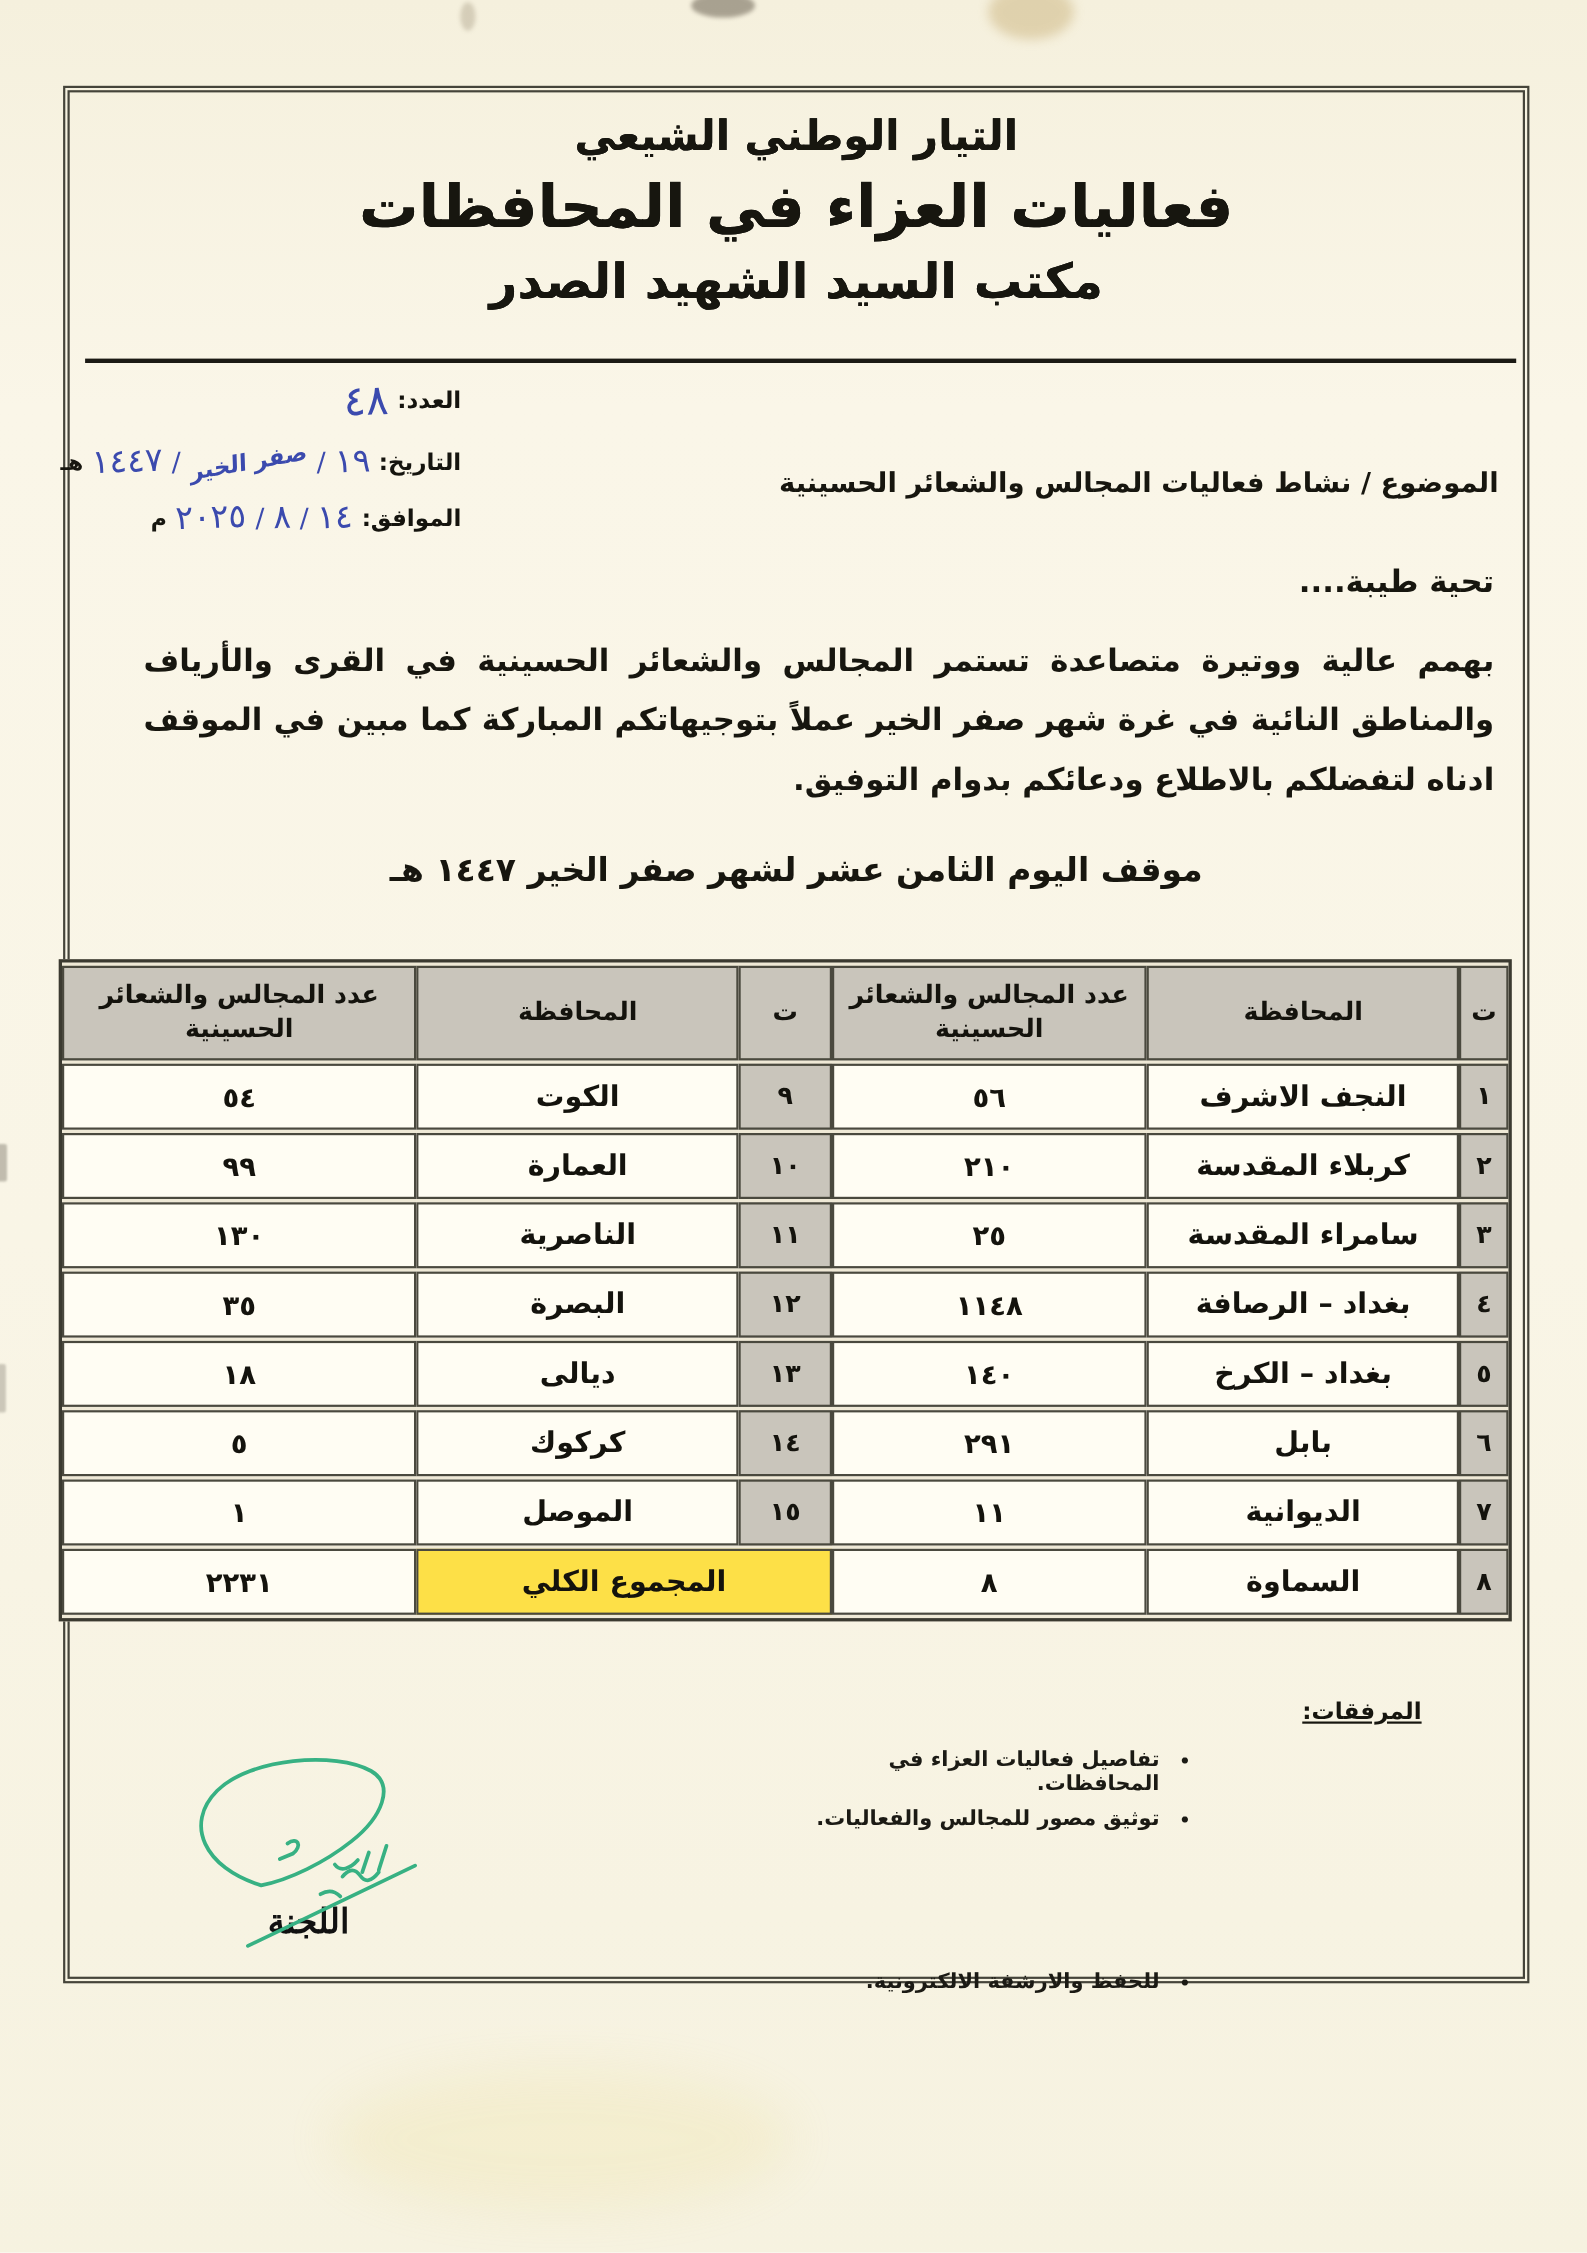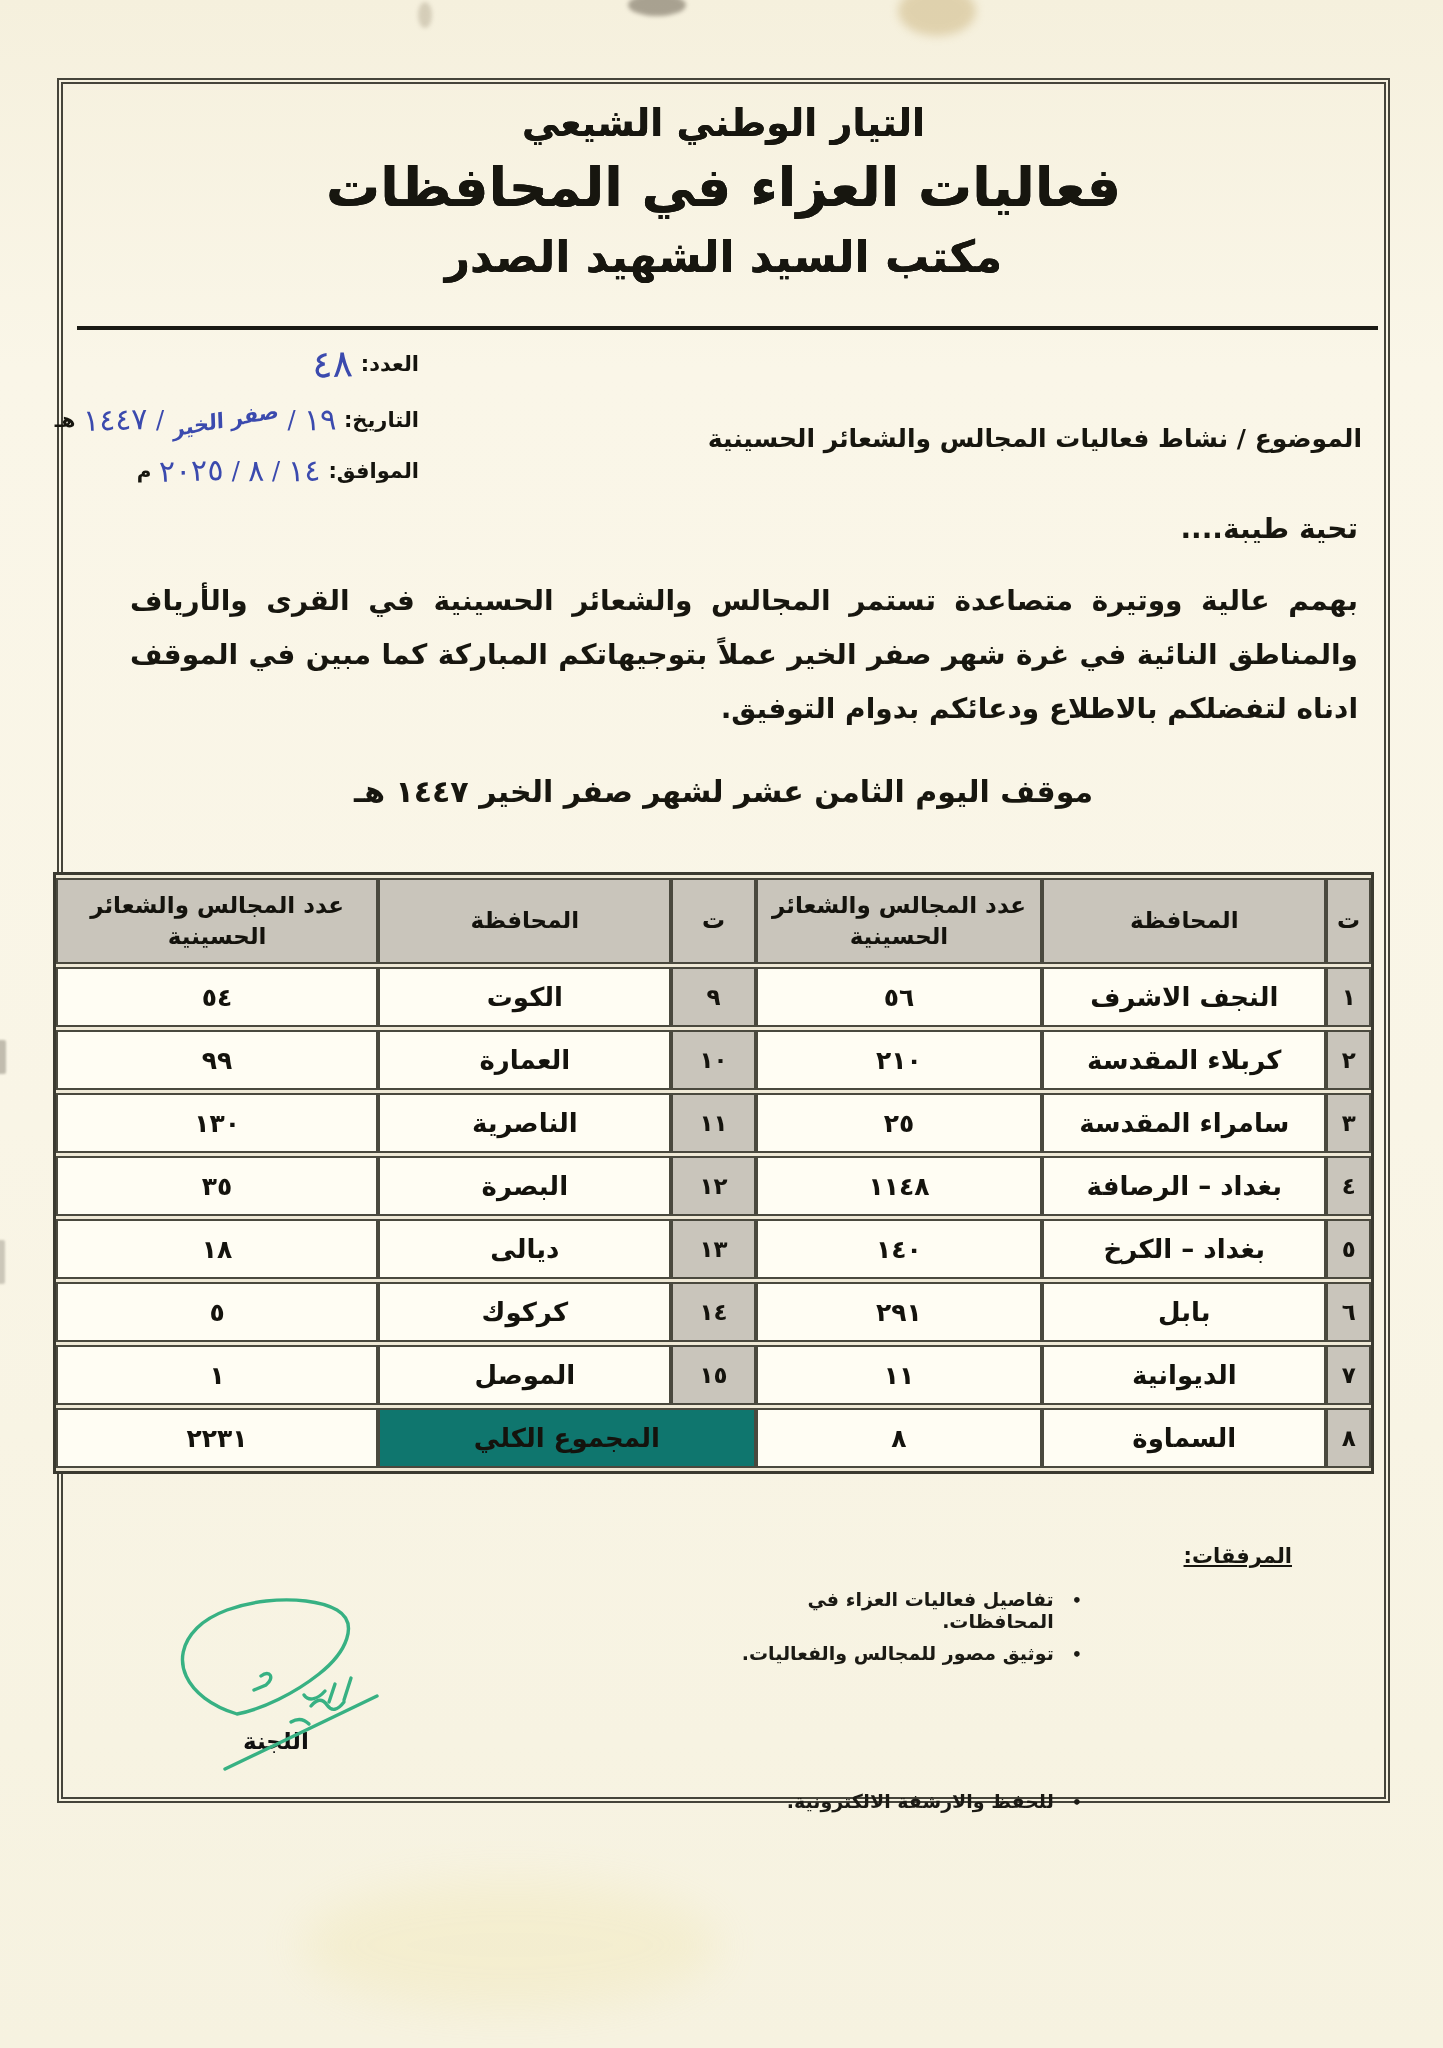--- a/index.html
+++ b/index.html
@@ -68,32 +68,32 @@
     border:2px solid #4a493e;
     text-align:center;vertical-align:middle;
     padding:2px 6px;box-sizing:border-box;
     font-weight:700;color:#14130d;
     overflow:hidden;
   }
   table.status th{background:#c9c5bb;font-size:23px;line-height:1.35;height:86px;}
   table.status td{background:#fffdf3;font-size:26px;height:60px;}
   table.status td.c-no{background:#c9c5bb;font-size:23px;}
   table.status td.c-num{font-size:25px;letter-spacing:2px;}
-  table.status td.c-total{background:#0f766e;font-size:26px;}
+  table.status td.c-total{background:#fde047;font-size:26px;}
 
   .section{position:absolute;right:92px;width:580px;}
   .attachments{top:1460px;}
   .copyto{top:1706px;}
   .sec-title{font-size:21px;font-weight:700;text-decoration:underline;margin-bottom:20px;}
   .blist{list-style:none;margin:0;padding:0 210px 0 0;display:flex;flex-direction:column;gap:10px;}
   .blist li{display:flex;align-items:flex-start;gap:18px;font-size:19px;font-weight:700;color:#1b1a14;}
   .blist .bullet{font-size:16px;line-height:1.6;}
 
   .sig{position:absolute;left:52px;top:1502px;width:330px;height:270px;}
-  .sig-label{position:absolute;left:128px;top:142px;font-size:23px;font-weight:700;color:#111;}
+  .sig-label{position:absolute;left:128px;top:142px;font-size:31px;font-weight:700;color:#111;font-family:Liberation Serif, serif;}
   .sig svg{position:absolute;inset:0;pointer-events:none;}
 </style>
 </head>
 <body>
 
 <div class="page">
   <div class="stain s1"></div>
   <div class="stain s2"></div>
   <div class="stain s3"></div>
   <div class="stain s4"></div>

